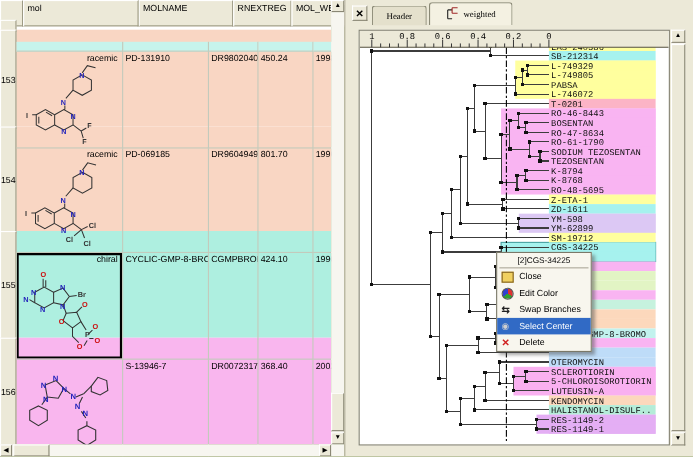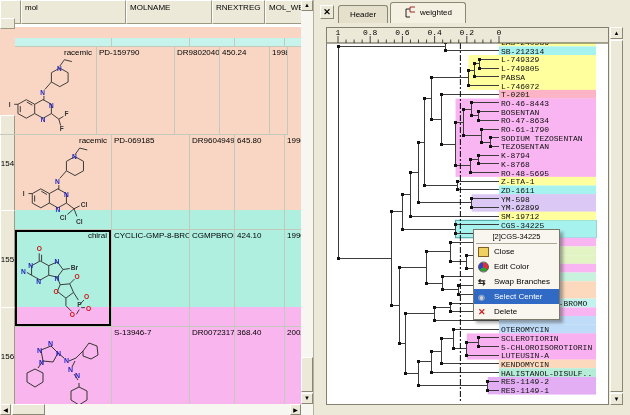--- a/index.html
+++ b/index.html
@@ -35,29 +35,29 @@
   .sb-thumb{position:absolute;box-sizing:border-box;background:#ece9d8;border:1px solid;
           border-color:#fff #8a8775 #8a8775 #fff;}
   .arr{font-size:6px;line-height:9px;display:block;}
   
   .rpanel{position:absolute;left:313px;top:0;width:317px;height:415px;background:#ece9d8;
           border-left:1px solid #b4b09e;}
   .xbtn{position:absolute;left:6px;top:5px;width:14px;height:14px;box-sizing:border-box;
         background:#ece9d8;border:1px solid;border-color:#fff #8a8775 #8a8775 #fff;
         font-weight:bold;font-size:9px;text-align:center;line-height:12px;}
   .tab{position:absolute;box-sizing:border-box;border:1px solid #898875;border-bottom:none;
-       border-radius:3px 3px 0 0;text-align:center;}
+       border-radius:3px 3px 0 0;text-align:center;font-family:Liberation Serif, serif;}
   .tab-inactive{left:24px;top:5px;width:50px;height:18px;background:#e4e0cc;line-height:17px;}
   .tab-active{left:76px;top:2px;width:76px;height:21px;background:#f4f1e2;line-height:20px;}
   .tab-active .tlabel{vertical-align:top;}
   .tabicon{display:inline-block;margin:3px 3px 0 0;vertical-align:top;}
   .dcanvas{position:absolute;left:12px;top:27px;width:283px;height:378px;box-sizing:border-box;
            background:#fff;border:1px solid #82806e;overflow:hidden;}
   
-  .cmenu{position:absolute;left:473px;top:229px;width:85px;background:#f8f6ee;
+  .cmenu{position:absolute;left:451px;top:229px;width:85px;background:#f8f6ee;
          border:1px solid #7a7868;box-shadow:3px 3px 3px rgba(80,80,80,.5);z-index:50;}
   .cmenu .title{text-align:center;padding:2px 0 2px 0;font-size:7.5px;}
   .cmenu hr{border:none;border-top:1px solid #aca899;margin:0 2px;}
   .mi{position:relative;height:15px;line-height:15px;padding-left:20px;white-space:nowrap;}
   .mi.bold{font-weight:normal;}
   .mi.hl{background:#316ac5;color:#fff;}
   .mi .ic{position:absolute;left:4px;top:50%;transform:translateY(-50%);}
   .ic-close{width:9px;height:8px;background:#f0d060;border:1px solid #806020;}
   .ic-wheel{width:9px;height:9px;border-radius:50%;border:1px solid #555;
             background:conic-gradient(#e03030 0 33%,#30a030 0 66%,#3040d0 0);}
@@ -86,20 +86,21 @@
     <div class="trow h9">
       <div class="ncell w-num h9"></div>
       <div class="cell w-mol h9 bandc" style="background: rgb(198, 244, 236);"></div>
       <div class="cell w-a h9 bandc" style="background: rgb(198, 244, 236);"></div>
       <div class="cell w-b h9 bandc" style="background: rgb(198, 244, 236);"></div>
       <div class="cell w-c h9 bandc" style="background: rgb(198, 244, 236);"></div>
       <div class="cell w-d h9 bandc" style="background: rgb(198, 244, 236);"></div>
     </div>
 
     <div class="trow h88" style="background: rgb(249, 214, 195);">
+      <div class="ncell w-num h88">153</div>
       <div class="cell w-mol h88 molcell">
         <span class="tag">racemic</span>
         <svg class="molsvg" width="92" height="78" viewBox="0 0 97 84">
           <g stroke="#333" stroke-width="1" fill="none">
             <path d="M59,11 L64,4 L72,6"></path>
             <path d="M59,13 L68,18 L68,28 L59,33 L50,28 L50,18 Z"></path>
             <path d="M50,28 L43,36 M42,43 L42,47"></path>
             <path d="M14,52 L23,47 L32,52 L32,62 L23,67 L14,62 Z"></path>
             <path d="M16.5,54 L16.5,60.5 M23.5,49.5 L29.5,53"></path>
             <path d="M32,52 L41,47 L50,52 L50,62 L41,67 L32,62"></path>
@@ -110,21 +111,21 @@
             <text x="56" y="16" fill="#2424bb">N</text>
             <text x="38" y="42" fill="#2424bb">N</text>
             <text x="47.5" y="56" fill="#2424bb">N</text>
             <text x="38.5" y="71" fill="#2424bb">N</text>
             <text x="4" y="55" fill="#333">I</text>
             <text x="64" y="65" fill="#333">F</text>
             <text x="59" y="81" fill="#333">F</text>
           </g>
         </svg>
       </div>
-      <div class="cell w-a h88">PD-159790</div>
+      <div class="cell w-a h88">PD-131910</div>
       <div class="cell w-b h88">DR9802040</div>
       <div class="cell w-c h88">450.24</div>
       <div class="cell w-d h88">1998</div>
     </div>
 
     <div class="trow h95" style="background: rgb(249, 214, 195);">
       <div class="ncell w-num h95">154</div>
       <div class="cell w-mol h95 molcell">
         <span class="tag">racemic</span>
         <svg class="molsvg" width="92" height="84" viewBox="0 0 97 88">
@@ -145,21 +146,21 @@
             <text x="38.5" y="71" fill="#2424bb">N</text>
             <text x="4" y="55" fill="#333">I</text>
             <text x="65" y="66" fill="#333">Cl</text>
             <text x="60" y="84" fill="#333">Cl</text>
             <text x="43" y="80" fill="#333">Cl</text>
           </g>
         </svg>
       </div>
       <div class="cell w-a h95">PD-069185</div>
       <div class="cell w-b h95">DR9604949</div>
-      <div class="cell w-c h95">645.80</div>
+      <div class="cell w-c h95">801.70</div>
       <div class="cell w-d h95">1996</div>
     </div>
 
     <div class="trow h97" style="background: rgb(174, 239, 224);">
       <div class="ncell w-num h97">155</div>
       <div class="cell w-mol h97 molcell sel">
         <span class="tag">chiral</span>
         <svg class="molsvg" width="90" height="82" viewBox="0 0 90 86">
           <g stroke="#333" stroke-width="1" fill="none">
             <path d="M19,23 L19,15 M21.5,23 L21.5,16.5"></path>

